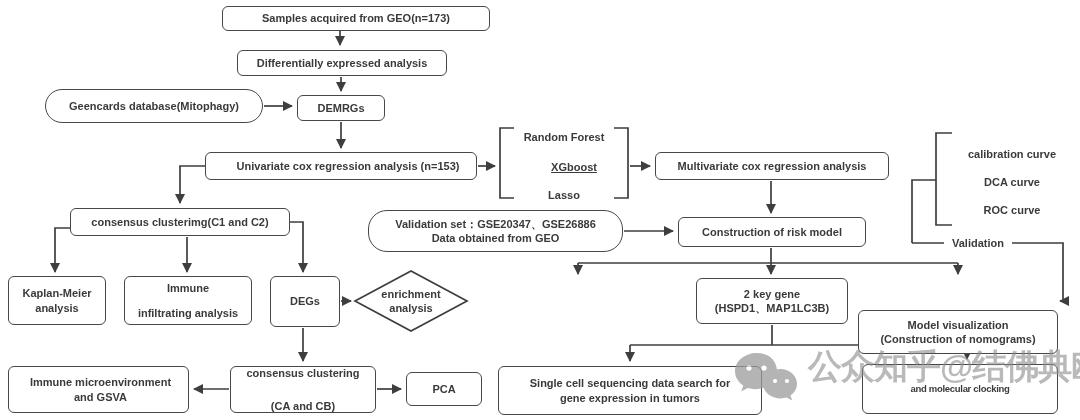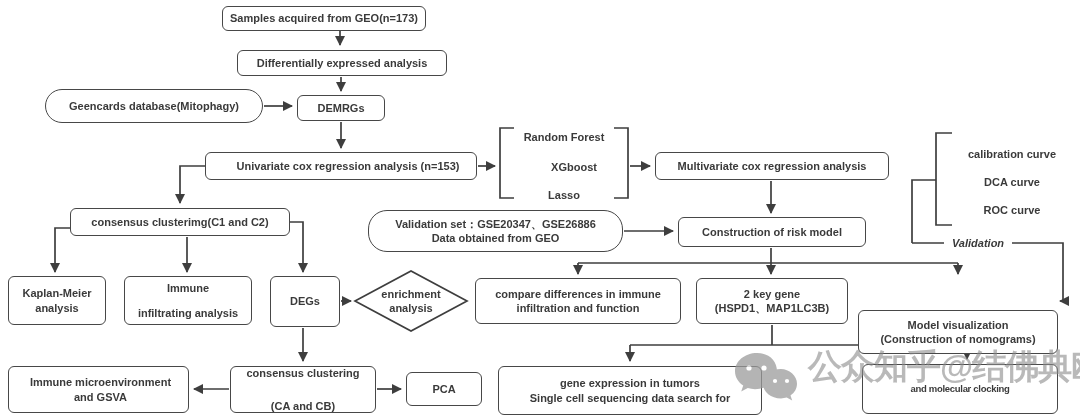--- a/index.html
+++ b/index.html
@@ -69,71 +69,67 @@
       <path d="M967,345 L967,359" marker-end="url(#arw)"></path>
       <path d="M514,128 L500,128 L500,198 L514,198"></path>
       <path d="M614,128 L628,128 L628,198 L614,198"></path>
       <path d="M952,133 L936,133 L936,225 L952,225"></path>
       <path d="M936,180 L912,180 L912,243"></path>
       <path d="M912,243 L1063,243 L1063,301 L1060,301" marker-end="url(#arw)"></path>
       <polygon points="355,301 411,271 467,301 411,331" fill="#ffffff"></polygon>
     </g>
   </svg>
 
-  <div class="node" style="left:222px;top:6px;width:204px;height:25px;">Samples acquired from GEO(n=173)</div>
+  <div class="node" style="left:222px;top:6px;width:268px;height:25px;">Samples acquired from GEO(n=173)</div>
 
   <div class="node stadium" style="left:45px;top:89px;width:218px;height:34px;">Geencards database(Mitophagy)</div>
 
   <div class="node" style="left:237px;top:50px;width:210px;height:26px;">Differentially expressed analysis</div>
 
   <div class="node" style="left:297px;top:95px;width:88px;height:26px;">DEMRGs</div>
 
   <div class="node" style="left:205px;top:152px;width:272px;height:28px;padding-left:18px;">Univariate cox regression analysis (n=153)</div>
 
   <div class="plain" style="left:500px;top:130px;width:128px;height:14px;">Random Forest</div>
-  <div class="plain" style="left:500px;top:160px;width:148px;height:14px;">XGboost</div>
+  <div class="plain" style="left:500px;top:160px;width:148px;height:14px;text-decoration:underline;">XGboost</div>
   <div class="plain" style="left:500px;top:188px;width:128px;height:14px;">Lasso</div>
 
   <div class="node" style="left:655px;top:152px;width:234px;height:28px;">Multivariate cox regression analysis</div>
 
   <div class="node stadium" style="left:368px;top:210px;width:255px;height:42px;">
     <span>Validation set：GSE20347、GSE26886</span>
     <span>Data obtained from GEO</span>
   </div>
 
   <div class="node" style="left:678px;top:217px;width:188px;height:30px;">Construction of risk model</div>
 
   <div class="node" style="left:70px;top:208px;width:220px;height:28px;">consensus clusterimg(C1 and C2)</div>
 
   <div class="plain" style="left:944px;top:147px;width:136px;height:13px;">calibration curve</div>
   <div class="plain" style="left:944px;top:175px;width:136px;height:13px;">DCA curve</div>
   <div class="plain" style="left:944px;top:203px;width:136px;height:13px;">ROC curve</div>
-  <div class="plain onleash" style="left:944px;top:236px;width:68px;height:13px;font-style:italic;">Validation</div>
+  <div class="plain onleash" style="left:944px;top:236px;width:68px;height:13px;">Validation</div>
 
   <div class="node" style="left:8px;top:276px;width:98px;height:49px;">
     <span>Kaplan-Meier</span>
     <span>analysis</span>
   </div>
 
   <div class="node" style="left:124px;top:276px;width:128px;height:49px;gap:10px;">
     <span>Immune</span>
     <span>infiltrating analysis</span>
   </div>
 
   <div class="node" style="left:270px;top:276px;width:70px;height:51px;">DEGs</div>
 
   <div class="plain" style="left:355px;top:276px;width:112px;height:50px;flex-direction:column;line-height:1.3;">
     <span style="display:block;">enrichment</span>
     <span style="display:block;">analysis</span>
   </div>
 
-  <div class="node" style="left:475px;top:278px;width:206px;height:46px;">
-    <span>compare differences in immune</span>
-    <span>infiltration and function</span>
-  </div>
 
   <div class="node" style="left:696px;top:278px;width:152px;height:46px;">
     <span>2 key gene</span>
     <span>(HSPD1、MAP1LC3B)</span>
   </div>
 
   <div class="node" style="left:858px;top:278px;width:200px;height:44px;margin-top:32px;">
     <span>Model visualization</span>
     <span>(Construction of nomograms)</span>
   </div>
@@ -144,22 +140,22 @@
   </div>
 
   <div class="node" style="left:230px;top:366px;width:146px;height:47px;gap:19px;">
     <span>consensus clustering</span>
     <span>(CA and CB)</span>
   </div>
 
   <div class="node" style="left:406px;top:372px;width:76px;height:34px;text-align:center;">PCA</div>
 
   <div class="node" style="left:498px;top:366px;width:264px;height:49px;">
+    <span>Single cell sequencing data search for</span>
     <span>gene expression in tumors</span>
-    <span>Single cell sequencing data search for</span>
   </div>
 
   <div class="node" style="left:862px;top:364px;width:196px;height:50px;font-size:9.5px;letter-spacing:-0.3px;padding:2px 1px;">
     <span>and molecular clocking</span>
   </div>
 
   <svg id="wechat-icon" width="66" height="50" viewBox="0 0 66 50">
     <g fill="#9c9c9c">
       <path d="M24,2 C11.8,2 2,10.2 2,20.3 c0,5.8 3.2,10.9 8.2,14.2 l-2,6 6.6-3.4 c2.3,0.7 4.7,1.1 7.2,1.1 c12.2,0 22,-8.2 22,-18.2 S36.2,2 24,2 z"></path>
       <path d="M48,18 c-10,0 -18,6.6 -18,14.7 c0,8.1 8,14.7 18,14.7 c2,0 3.9,-0.3 5.7,-0.8 l5.5,2.8 -1.7,-5 c4.1,-2.7 6.5,-6.9 6.5,-11.7 C64,24.6 56,18 48,18 z"></path>

